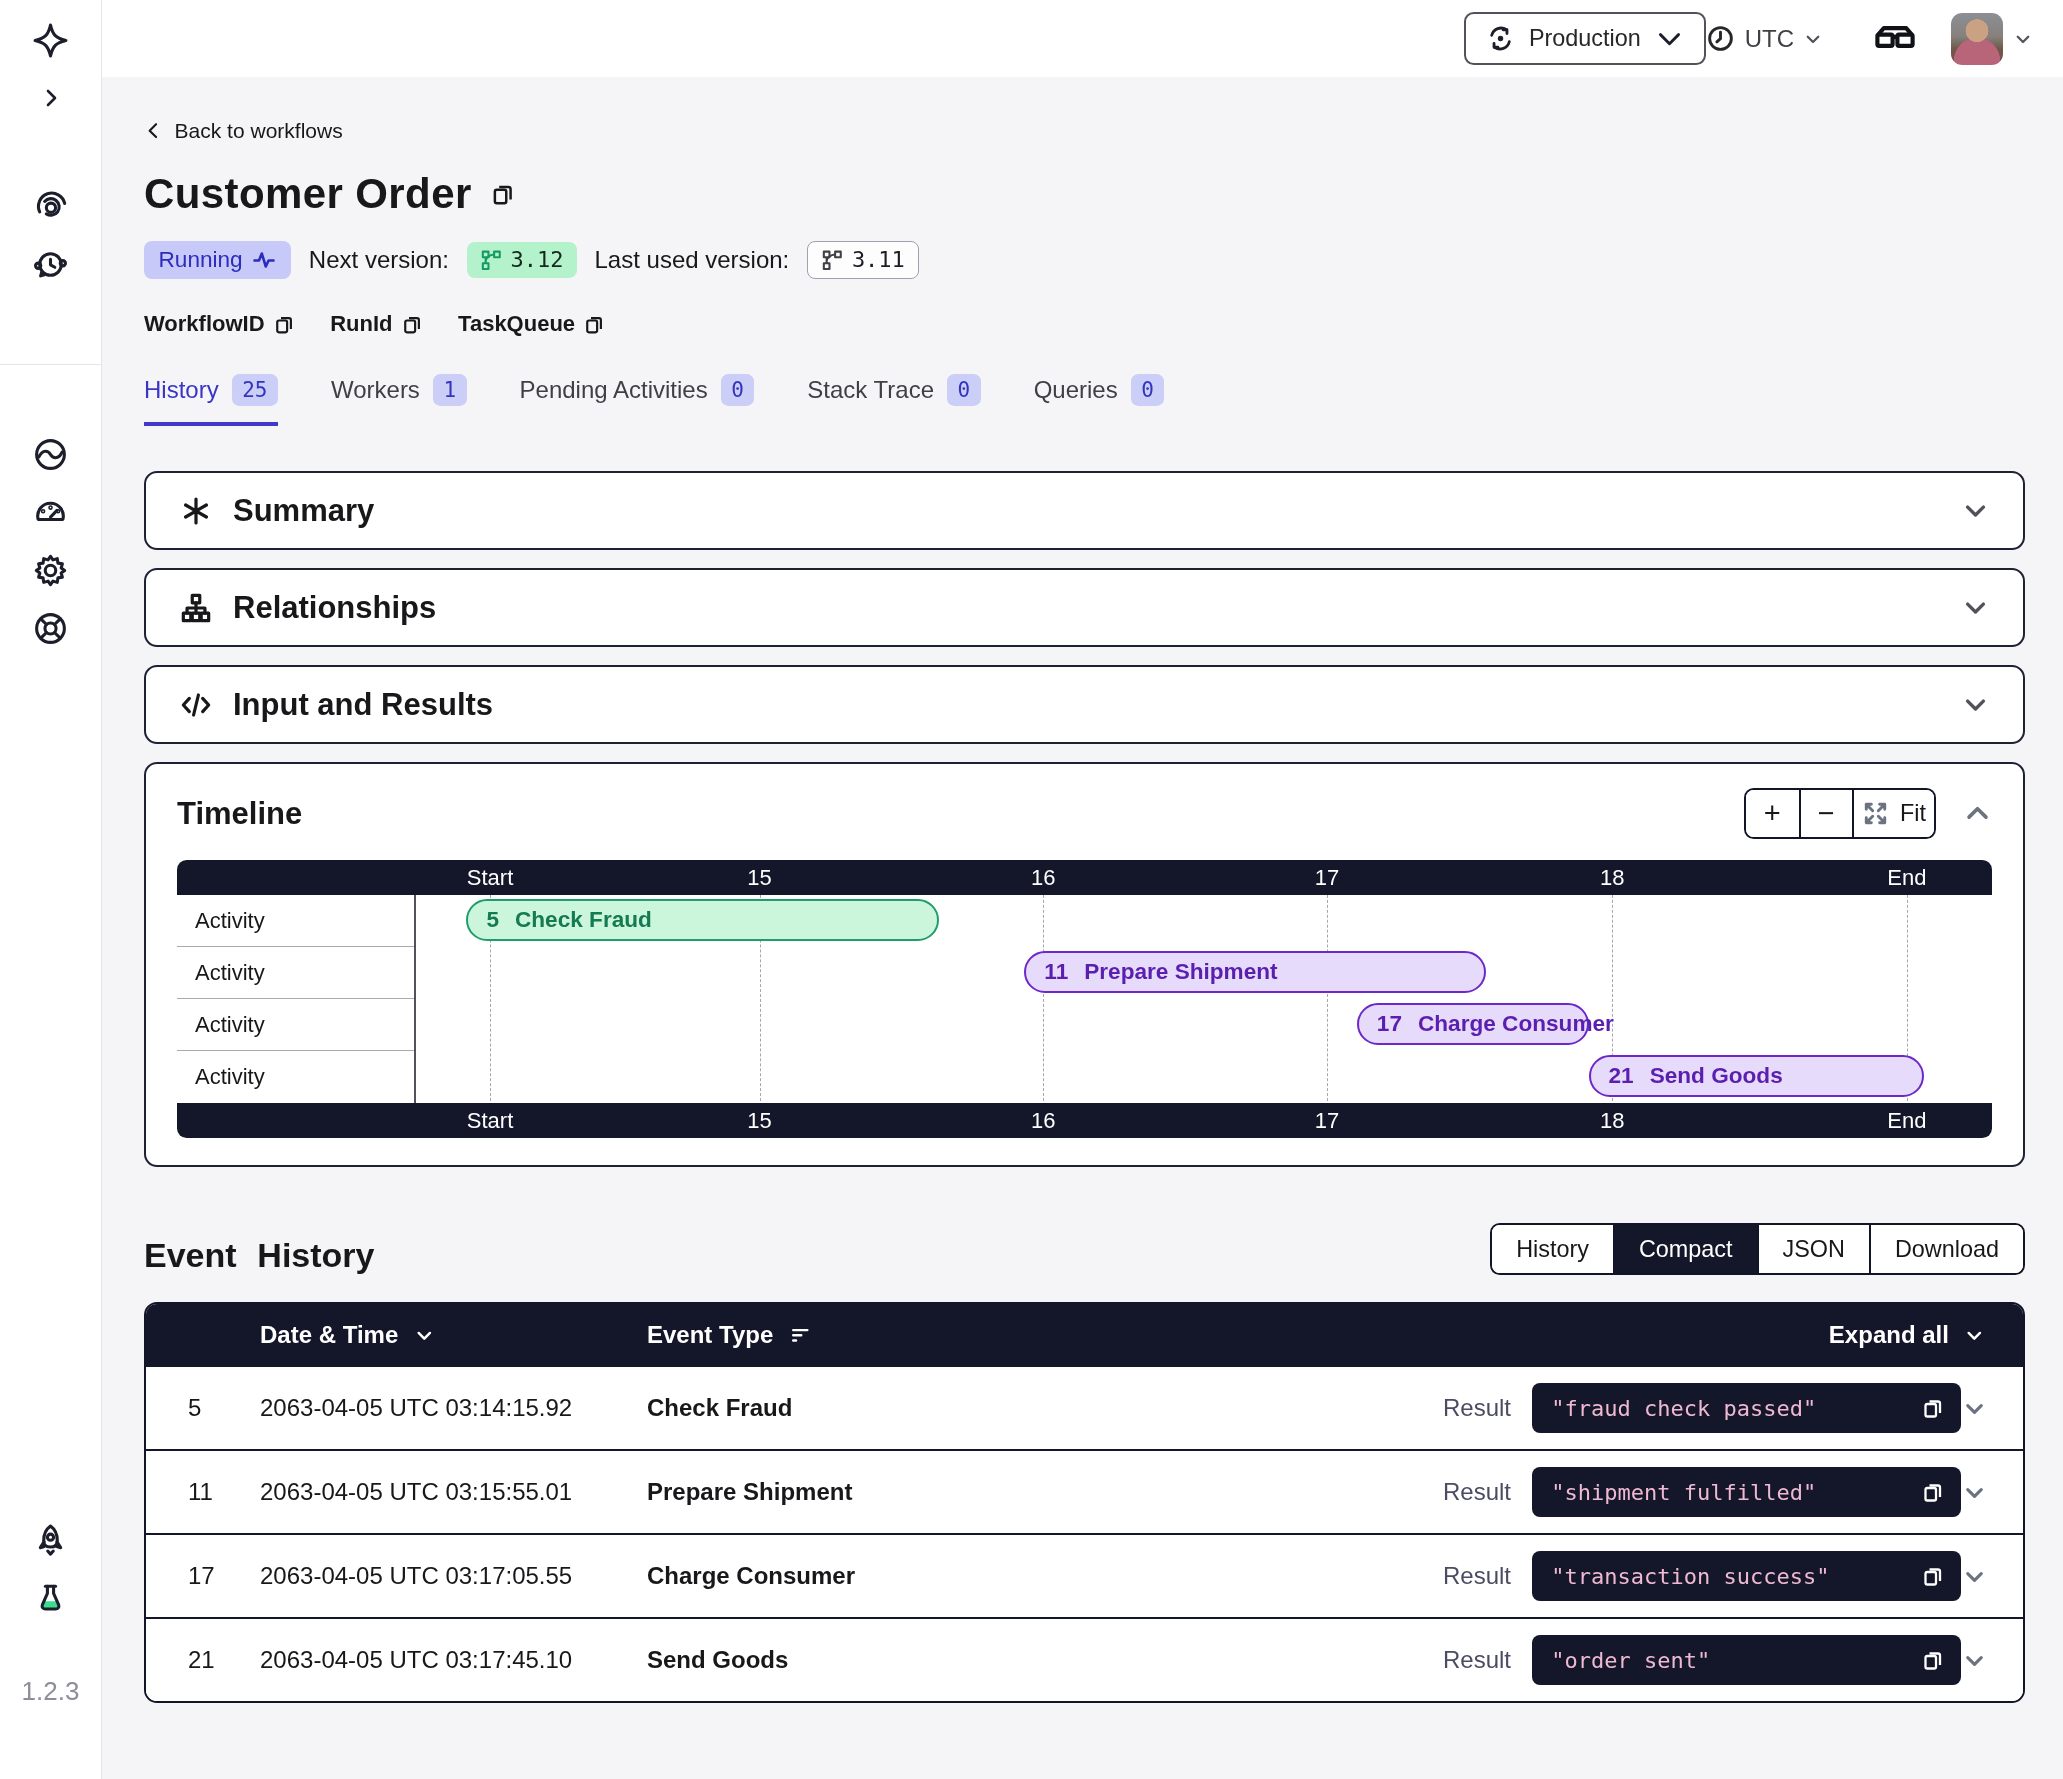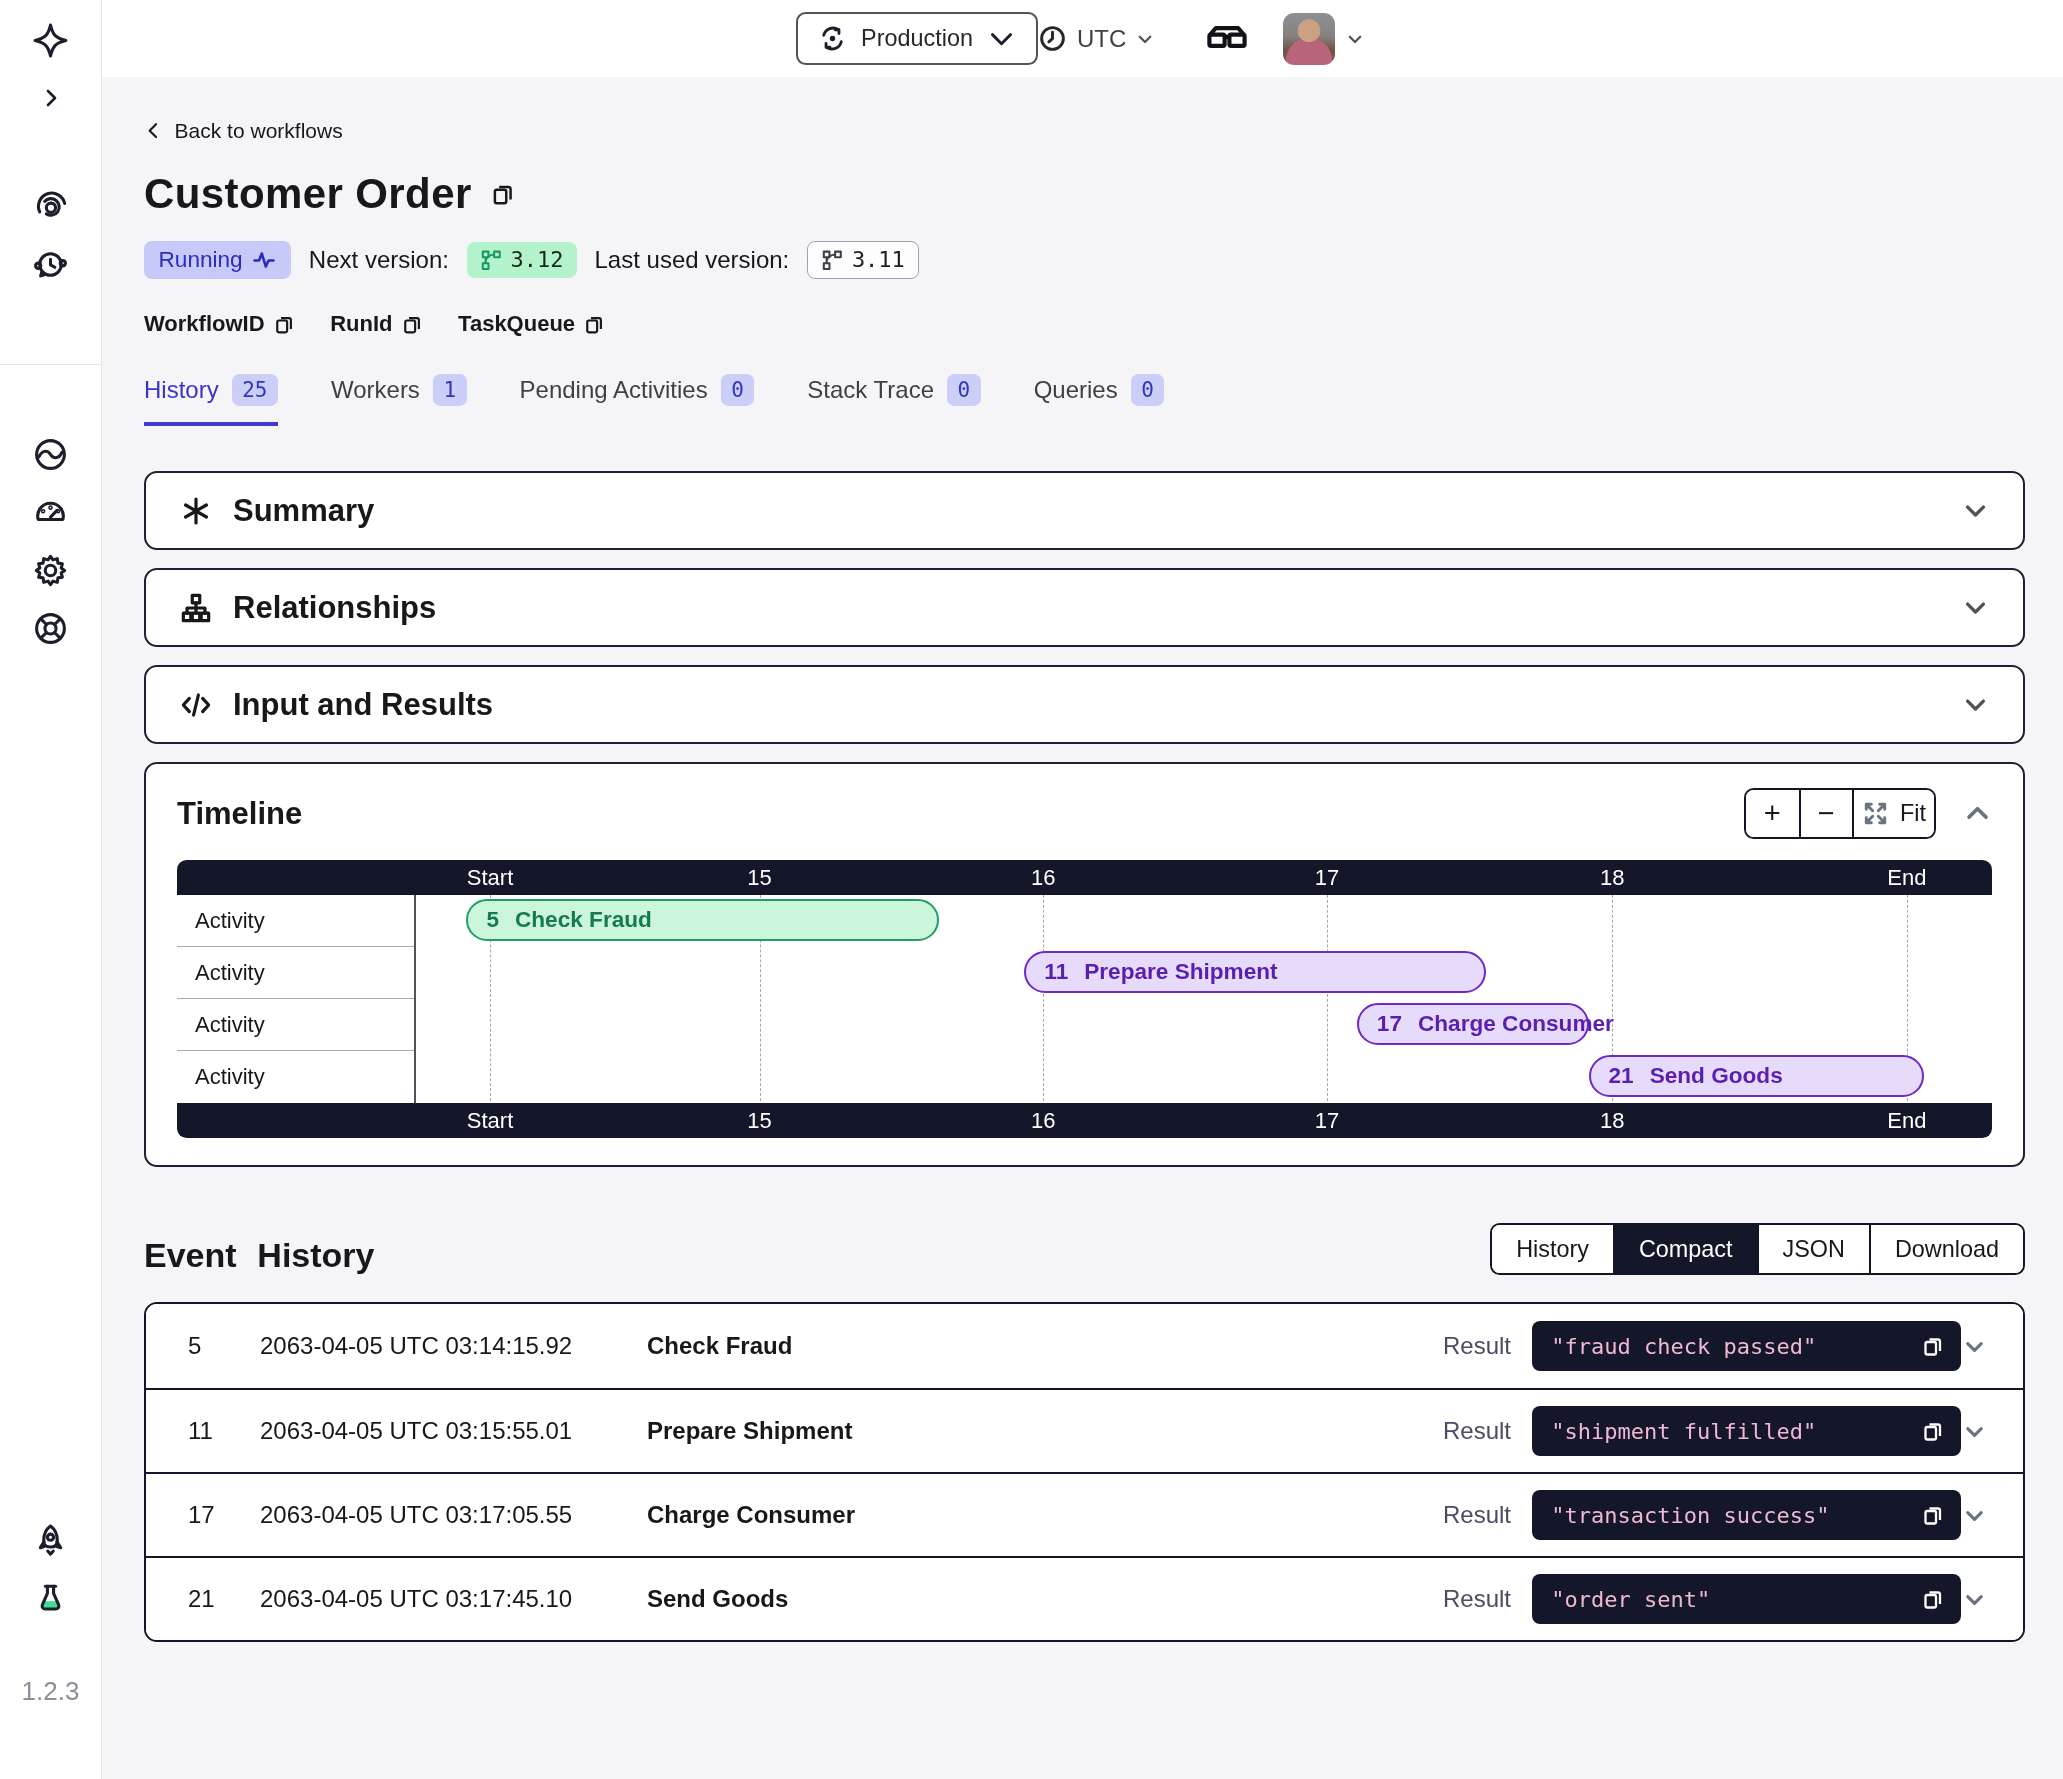--- a/index.html
+++ b/index.html
@@ -15,21 +15,21 @@
                  stroke-linecap:round; stroke-linejoin:round; }
   .sb-divider { width:102px; height:0; border-top:1.6px solid #e4e4ea; margin:71px 0 60px 0; }
   .sb-top { margin-top:11.3px; }
   .sb-gap { height:50px; }
   .sb-spacer { flex:1; }
   .sb-version { color:#8e8e98; font-size:26px; margin:48px 0 73px 0; }
 
   
   .main { flex:1; display:flex; flex-direction:column; }
   .topbar { height:77px; background:#ffffff; display:flex; align-items:center;
-            justify-content:center; padding:0 32px 0 26px; }
+            justify-content:flex-end; padding:0 32px 0 26px; }
   .ns-btn { display:flex; align-items:center; gap:13px; height:53px; padding:0 19.3px;
             border:2px solid #52525b; border-radius:9.7px; background:#fff; cursor:pointer;
             font-size:23.4px; color:#27272a; font-family:inherit; }
   .ns-btn svg { width:31px; height:31px; stroke:#1c1f2b; stroke-width:2.2; fill:none; stroke-linecap:round; }
   .chev { width:21px; height:21px; stroke:#1c1f2b; stroke-width:3; fill:none; stroke-linecap:round; stroke-linejoin:round; }
   .top-right { display:flex; align-items:center; }
   .tz { display:flex; align-items:center; gap:9.7px; color:#3f3f46; font-size:24px; cursor:pointer; }
   .tz svg.clock { width:29px; height:29px; stroke:#27272a; stroke-width:2.4; fill:none; stroke-linecap:round; }
   .tz .chev { width:18px; height:18px; stroke:#52525b; }
   .glasses { margin-left:52px; cursor:pointer; }
@@ -501,20 +501,41 @@
         <h2 class="eh-title">Event History</h2>
         <div class="view-group">
           <div class="view-btn">History</div>
           <div class="view-btn active">Compact</div>
           <div class="view-btn">JSON</div>
           <div class="view-btn">Download</div>
         </div>
       </div>
 
       <div class="table-card">
+        <div class="thead">
+          <div class="th-id"></div>
+          <div class="th-dt">
+            <span>Date &amp; Time</span>
+            <svg viewBox="0 0 24 24">
+                <path d="M6 9.5 L12 15.5 L18 9.5"></path>
+              </svg>
+          </div>
+          <div class="th-type">
+            <span>Event Type</span>
+            <svg viewBox="0 0 24 24">
+                <path d="M4.5 6.5 H19.5 M4.5 12 H13 M4.5 17.5 H7.5"></path>
+              </svg>
+          </div>
+          <div class="th-expand">
+            <span>Expand all</span>
+            <svg viewBox="0 0 24 24">
+                <path d="M6 9.5 L12 15.5 L18 9.5"></path>
+              </svg>
+          </div>
+        </div>
 
         <div class="erow">
           <div class="c-id">5</div>
           <div class="c-dt">2063-04-05 UTC 03:14:15.92</div>
           <div class="c-type">Check Fraud</div>
           <div class="c-result">Result</div>
           <div class="chip">
             <span class="chip-text">"fraud check passed"</span>
             <svg viewBox="0 0 24 24">
                 <path d="M8.5 5.5 H17 a2 2 0 0 1 2 2 V17"></path>

